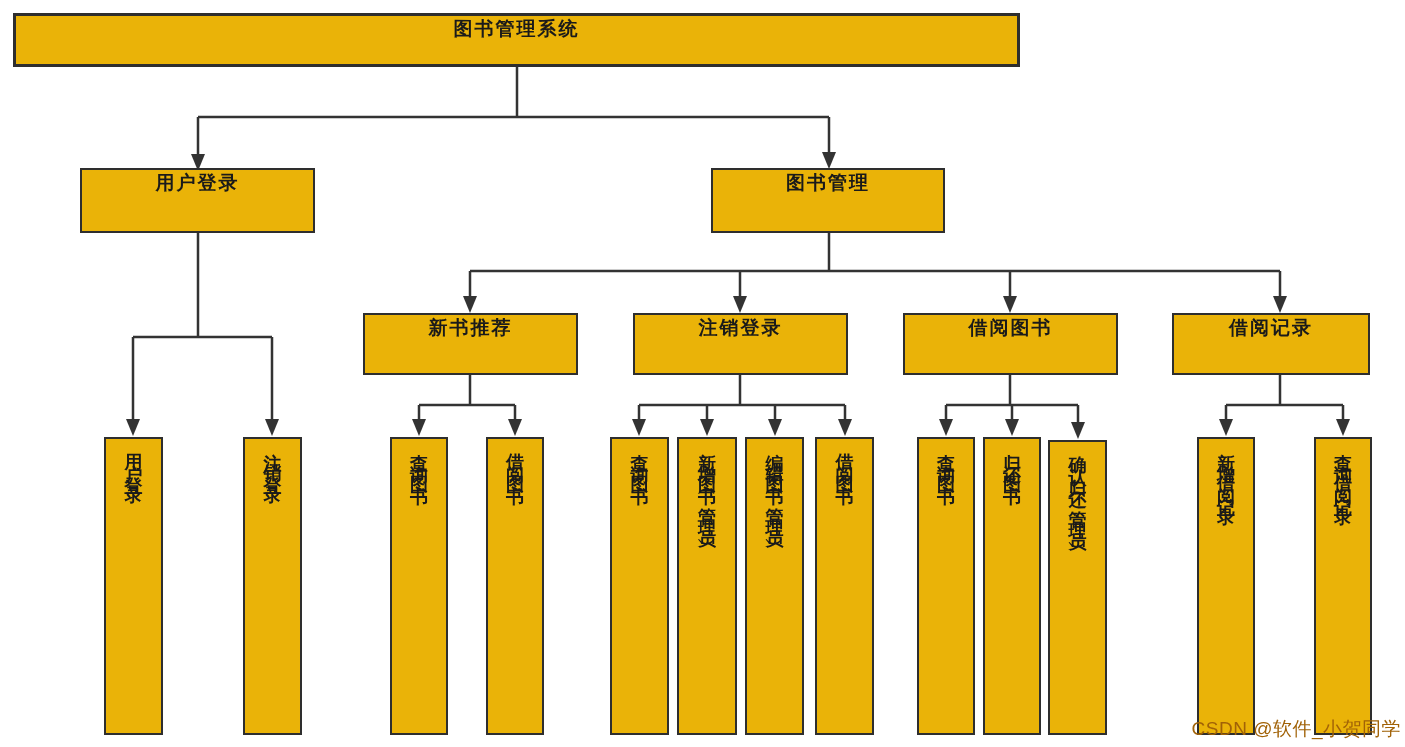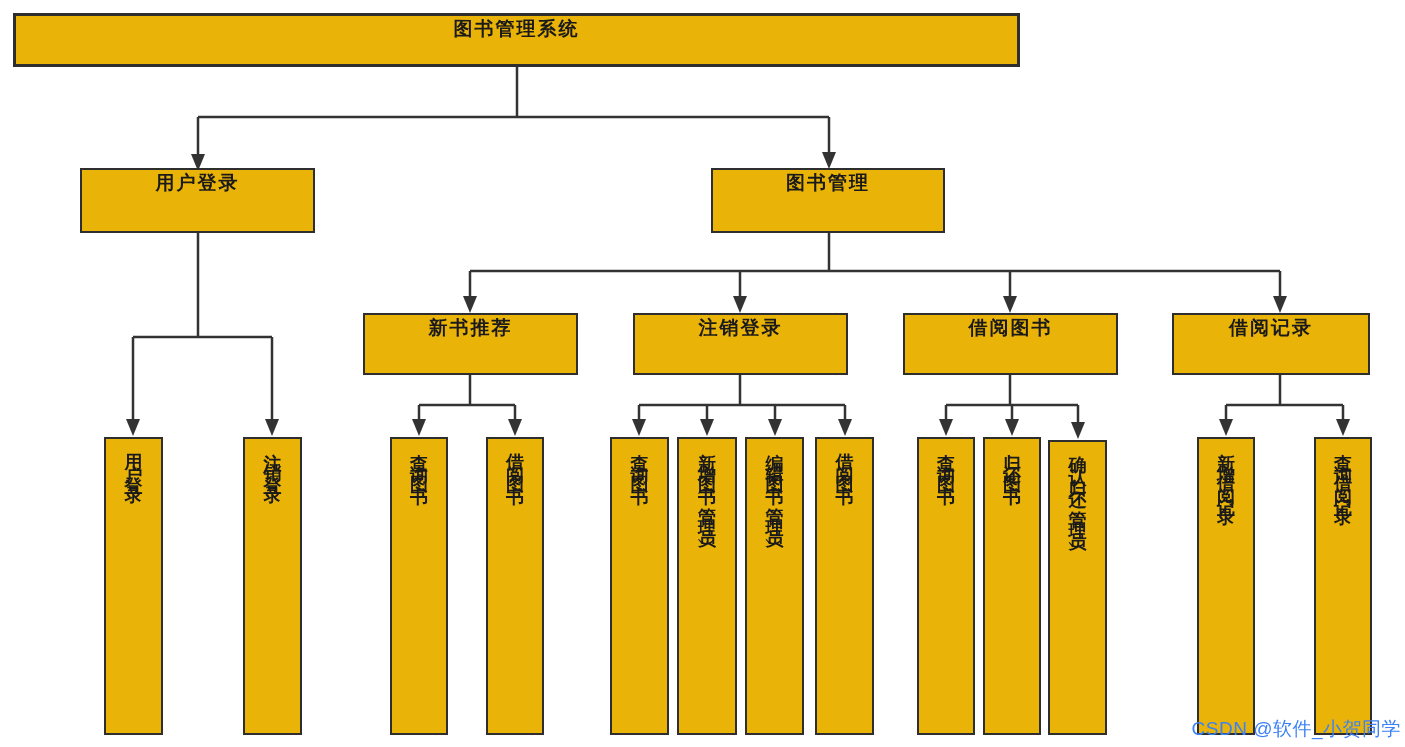--- a/index.html
+++ b/index.html
@@ -60,21 +60,21 @@
     writing-mode: vertical-lr;
     letter-spacing: 11px;
     line-height: 1;
     display: block;
   }
   .watermark {
     position: absolute;
     right: 4px;
     bottom: 5px;
     font-size: 19px;
-    color: #3b82f6;
+    color: #a16207;
     letter-spacing: 0.5px;
     font-weight: 400;
     white-space: nowrap;
   }
 </style>
 </head>
 <body>
 
 <div id="canvas">
 

